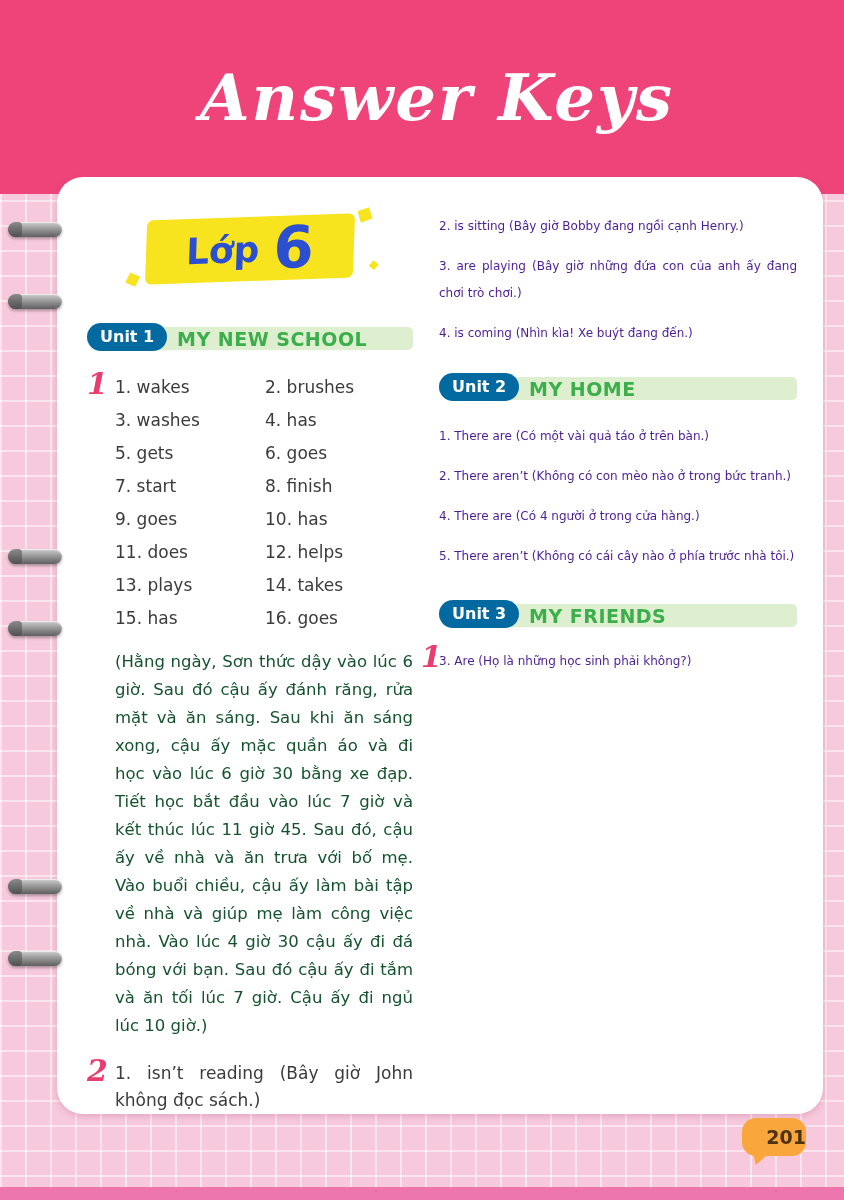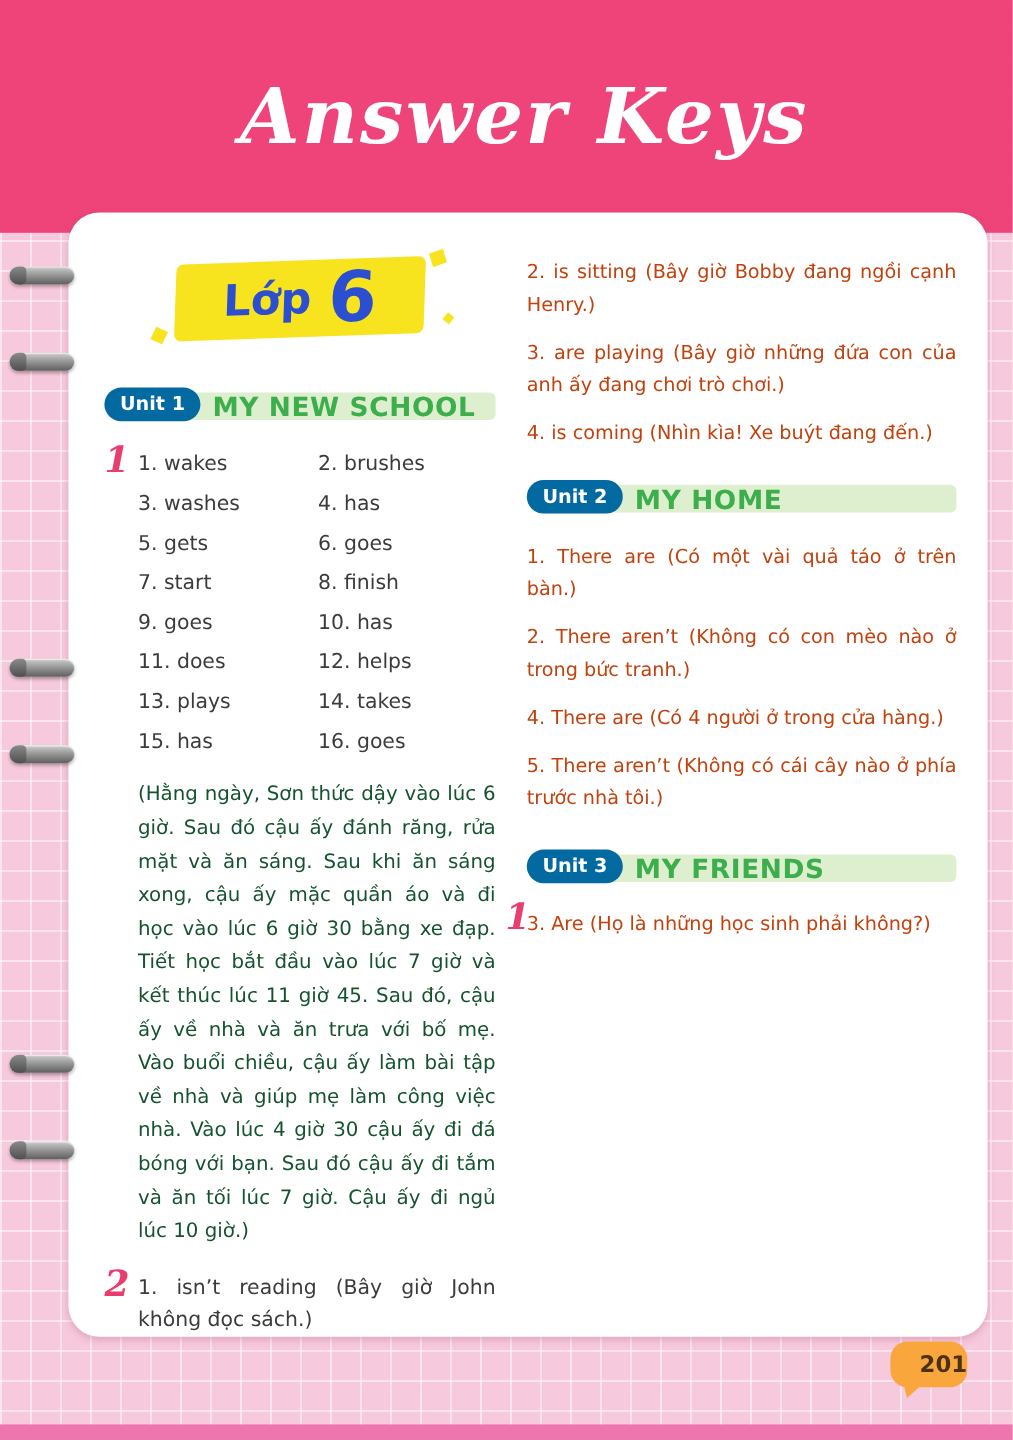--- a/index.html
+++ b/index.html
@@ -86,21 +86,21 @@
   .unit-pill {
     position: absolute; left: 0; top: 0;
     background: #0369a1; color: #ffffff;
     font-weight: bold; font-size: 16px;
     padding: 4px 13px 5px 13px;
     border-radius: 14px;
     line-height: 1.2;
   }
   .unit-title {
     position: absolute; left: 90px; top: 5px;
-    color: #3cae4c; font-weight: bold; font-size: 22px;
+    color: #3cae4c; font-weight: bold; font-size: 19px;
     letter-spacing: 0.5px;
   }
   .col-left .unit-header { margin-bottom: 24px; }
   .uh-2 { margin: 26px 0 20px 0; }
   .uh-3 { margin: 30px 0 18px 0; }
 
   
   .exercise { position: relative; padding-left: 28px; }
   .hand-mark {
     position: absolute; left: 0; top: -8px;
@@ -122,21 +122,21 @@
     text-align: justify;
   }
   .exercise-2 { margin-top: 20px; }
   .exercise-2 .hand-mark { top: -4px; }
   .exercise-2 p {
     font-size: 17px; line-height: 27px; color: #3b3b3b;
     text-align: justify;
   }
 
   .answer-item-block {
-    font-size: 16px; line-height: 27px; color: #c2410c;
+    font-size: 12px; line-height: 27px; color: #4c1d95;
     text-align: justify;
     margin-bottom: 13px;
   }
   .unit3-items { position: relative; }
   .unit3-items .hand-mark { left: -18px; top: -6px; }
 
   
   .ring {
     position: absolute; left: 8px; width: 54px; height: 15px;
     border-radius: 8px;

